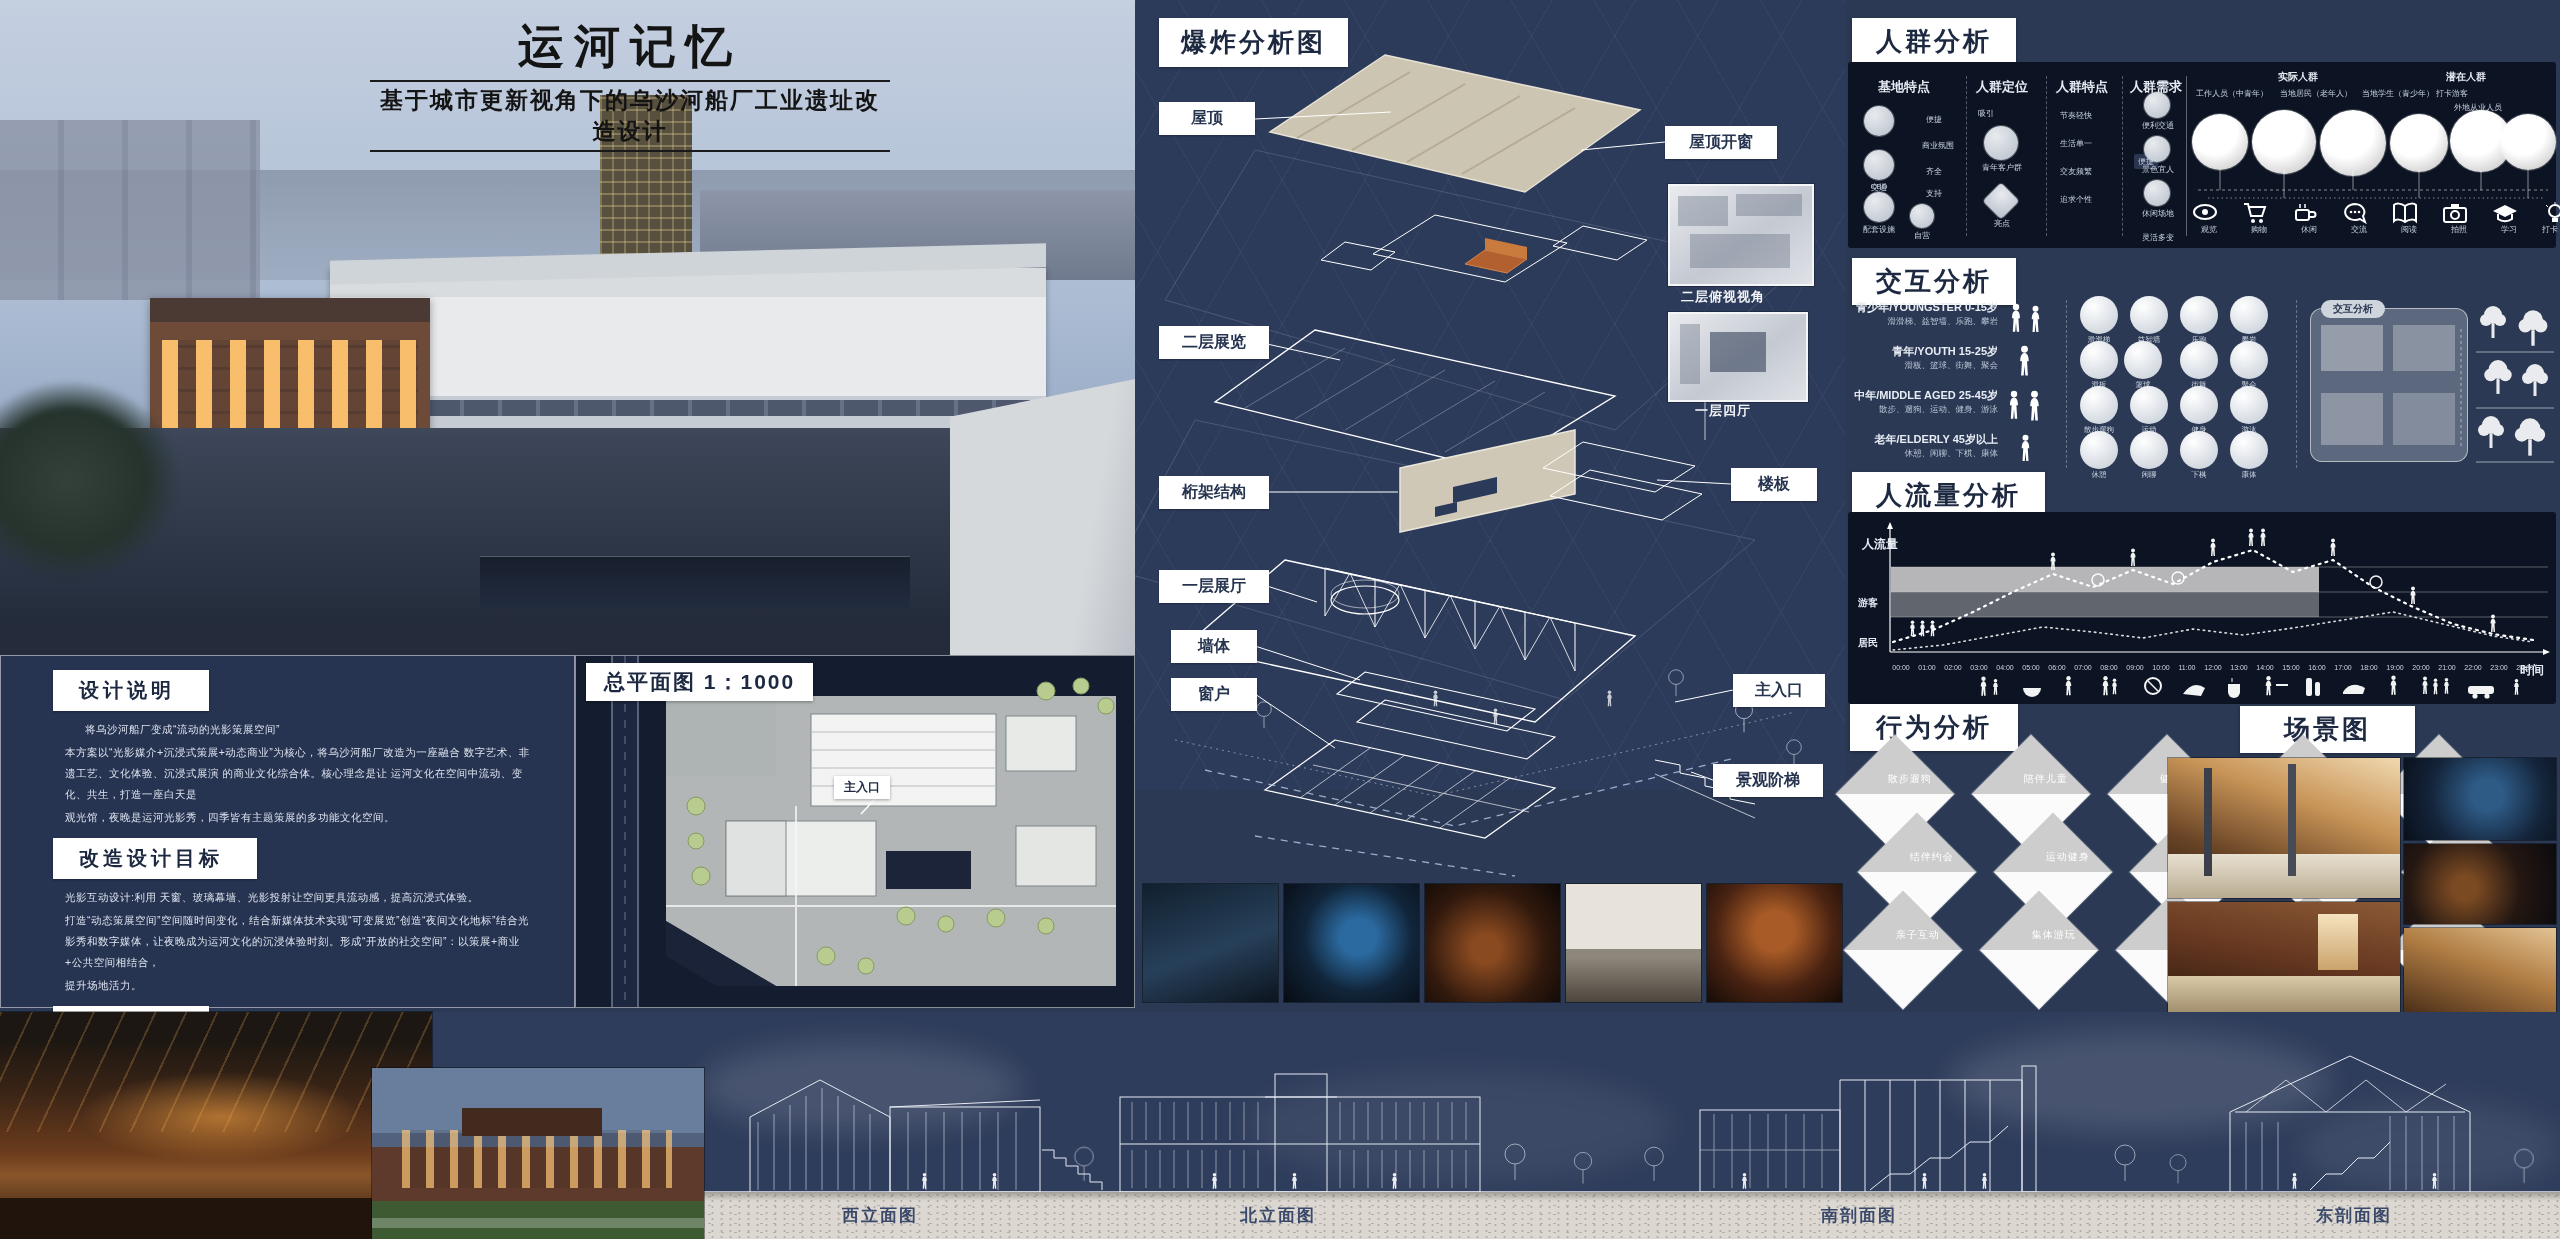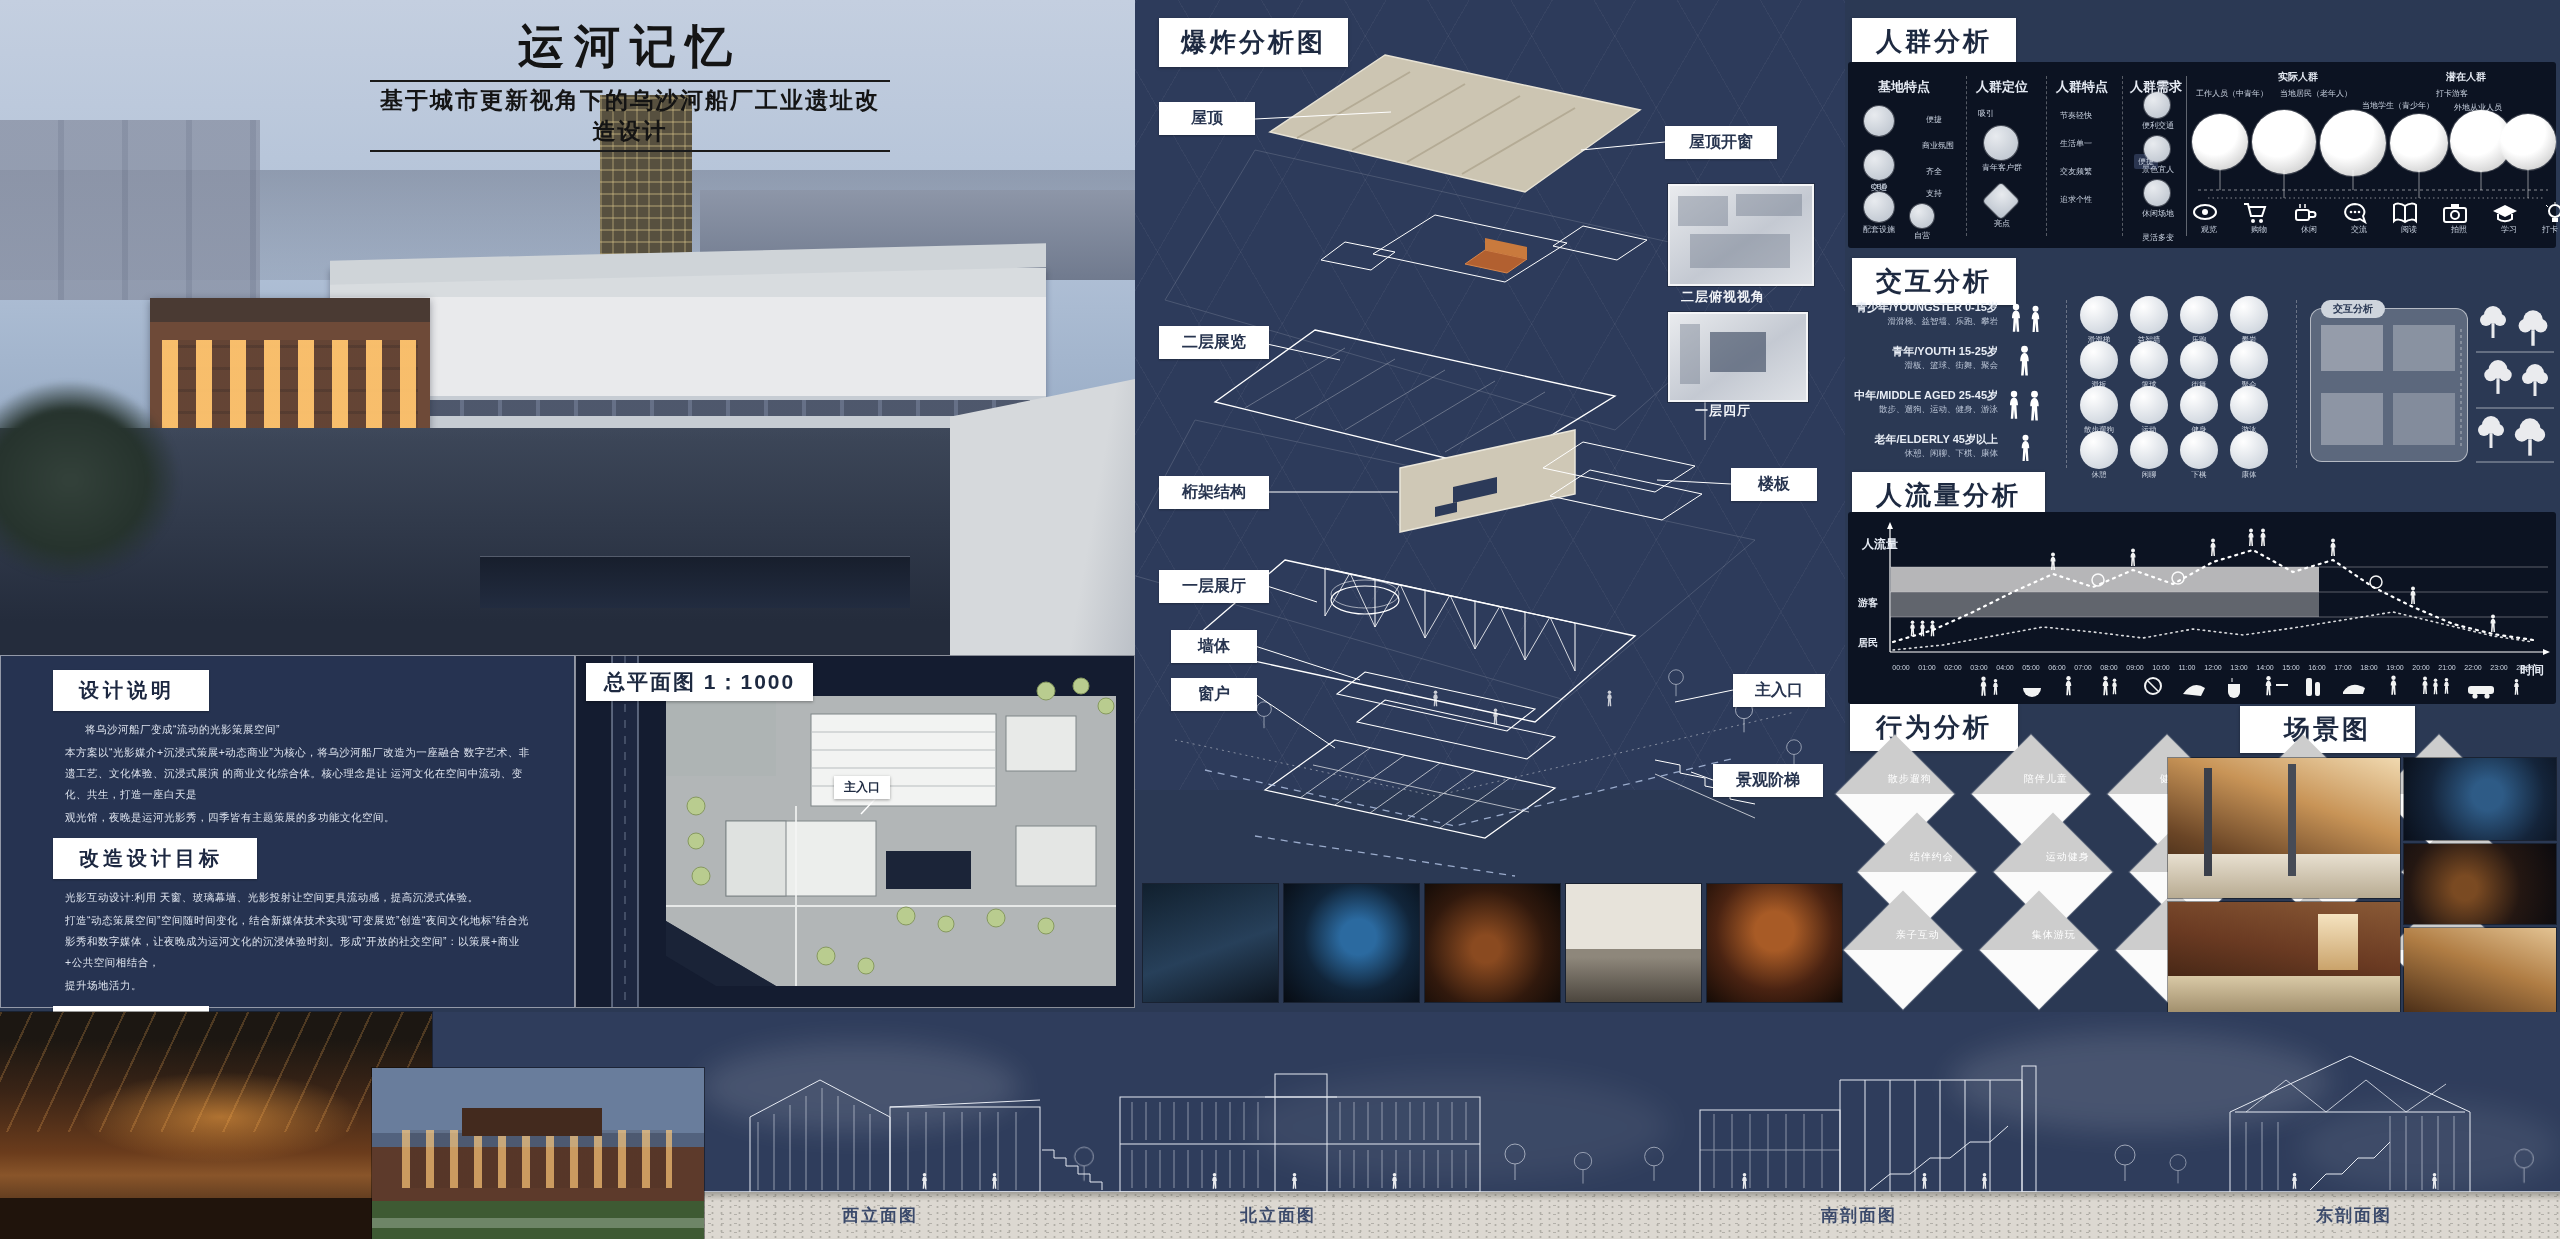--- a/index.html
+++ b/index.html
@@ -356,21 +356,21 @@
     <div class="cic" style="left:296px;top:74px;width:26px;height:26px;"></div>
       <div class="ciclbl" style="left:282px;top:102px;">景色宜人</div>
     <div class="cic" style="left:296px;top:118px;width:26px;height:26px;"></div>
       <div class="ciclbl" style="left:282px;top:146px;">休闲场地</div>
     <div class="ciclbl" style="left:282px;top:170px;">灵活多变</div>
 
     <div class="t10" style="position:absolute;left:430px;top:8px;font-weight:bold;">实际人群</div>
     <div class="t10" style="position:absolute;left:598px;top:8px;font-weight:bold;">潜在人群</div>
     <div class="t8" style="position:absolute;left:348px;top:26px;">工作人员（中青年）</div>
     <div class="t8" style="position:absolute;left:432px;top:26px;">当地居民（老年人）</div>
-    <div class="t8" style="position:absolute;left:514px;top:26px;margin-top:12px;">当地学生（青少年）</div>
+    <div class="t8" style="position:absolute;left:514px;top:26px;">当地学生（青少年）</div>
     <div class="t8" style="position:absolute;left:588px;top:26px;">打卡游客</div>
     <div class="t8" style="position:absolute;left:606px;top:40px;">外地从业人员</div>
     <div class="pcircle" style="left:344px;top:52px;width:56px;height:56px;"></div>
     <div class="pcircle" style="left:404px;top:48px;width:64px;height:64px;"></div>
     <div class="pcircle" style="left:472px;top:48px;width:66px;height:66px;"></div>
     <div class="pcircle" style="left:542px;top:52px;width:58px;height:58px;"></div>
     <div class="pcircle" style="left:602px;top:48px;width:62px;height:62px;"></div>
     <div class="pcircle" style="left:652px;top:52px;width:56px;height:56px;"></div>
 
     <svg class="abs" style="left:340px;top:108px;" width="368" height="46">
@@ -499,21 +499,21 @@
           <div class="bublbl">乐跑</div>
         </div>
         <div class="bubwrap" style="left: 150px; top: 0px;">
           <div class="bub"></div>
           <div class="bublbl">攀岩</div>
         </div>
         <div class="bubwrap" style="left: 0px; top: 45px;">
           <div class="bub"></div>
           <div class="bublbl">滑板</div>
         </div>
-        <div class="bubwrap" style="left: 50px; top: 45px;">
+        <div class="bubwrap" style="left: 44px; top: 45px;">
           <div class="bub"></div>
           <div class="bublbl">篮球</div>
         </div>
         <div class="bubwrap" style="left: 100px; top: 45px;">
           <div class="bub"></div>
           <div class="bublbl">街舞</div>
         </div>
         <div class="bubwrap" style="left: 150px; top: 45px;">
           <div class="bub"></div>
           <div class="bublbl">聚会</div>

